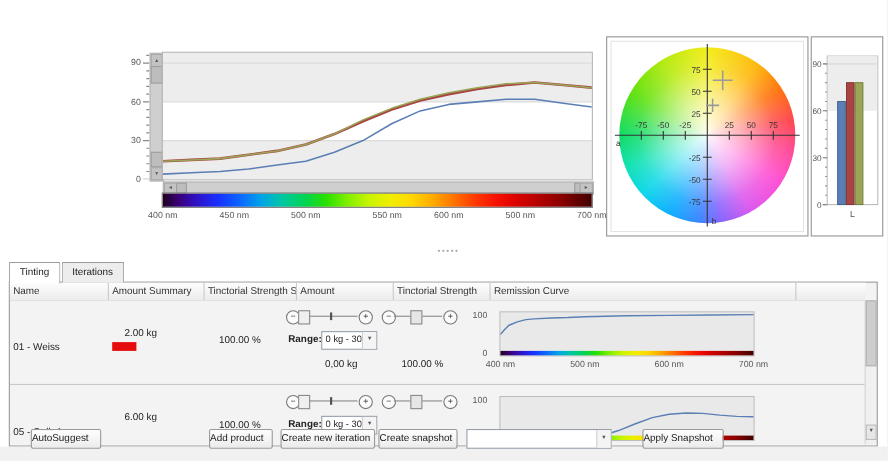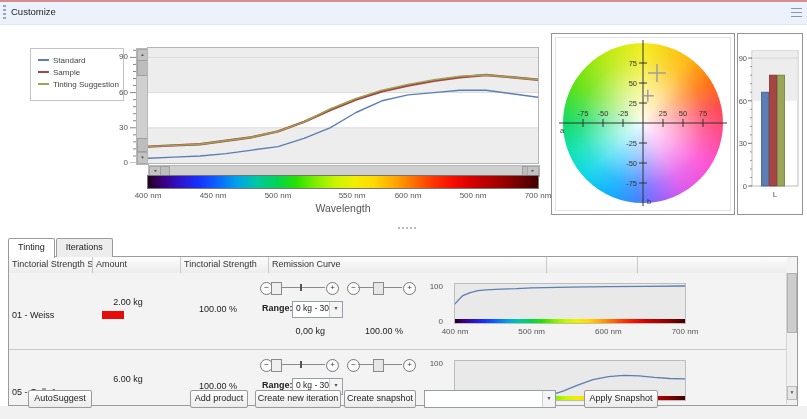--- a/index.html
+++ b/index.html
@@ -98,55 +98,32 @@
   .rem-plot svg{position:absolute;left:0;top:0}
   .rem-xlabels{position:absolute;left:446px;top:54px;width:230px;height:10px}
   .rem-xlabels span{position:absolute;transform:translateX(-50%);font-size:8px;color:#555;white-space:nowrap}
   
   .tscroll{position:absolute;right:1px;top:16px;width:9px;height:131px;background:#f0f0f0;border-left:1px solid #d5d5d5}
   .tscroll .sb-thumb{position:absolute;left:0;top:0;width:8px;height:58px;background:#cdcdcd;border:1px solid #b2b2b2}
   .tscroll .sb-btn{position:absolute;left:0;bottom:4px;width:8px;height:12px;background:#e6e6e6;border:1px solid #bbb;
                    font-size:5px;line-height:11px;text-align:center;color:#555}
   
   .btn{position:absolute;top:390px;height:16px;border:1px solid #9a9a9a;border-radius:2px;z-index:5;
-       background:linear-gradient(#fefefe,#ebebeb);font-size:9px;line-height:14px;text-align:center;color:#222;cursor:pointer}
+       background:linear-gradient(#fefefe,#ebebeb);font-size:9px;line-height:14px;color:#222;cursor:pointer}
   .fdd{top:390px;height:16px;z-index:5}
   .fdd .txt{line-height:14px}
   .fdd .arr{line-height:14px}
   .bottom-strip{position:absolute;left:0;top:406px;width:807px;height:13px;background:#f1f1f1}
 </style>
 </head>
 <body>
 
 <div class="screen">
 
-  <div class="toolbar">
-    <div class="grip"></div>
-    <span class="toolbar-title">Customize</span>
-    <div class="menu-icon">
-        <i></i>
-        <i></i>
-        <i></i>
-      </div>
-  </div>
-
-  <div class="legend" id="legend">
-      <div class="legend-item">
-        <span class="legend-swatch" style="background: rgb(91, 127, 180);"></span>
-        <span>Standard</span>
-      </div>
-      <div class="legend-item">
-        <span class="legend-swatch" style="background: rgb(168, 68, 68);"></span>
-        <span>Sample</span>
-      </div>
-      <div class="legend-item">
-        <span class="legend-swatch" style="background: rgb(154, 166, 85);"></span>
-        <span>Tinting Suggestion</span>
-      </div>
-    </div>
+
 
   <div id="spec-ylabels">
       <span style="top: 110px;">0</span>
       <span style="top: 74.7959px;">30</span>
       <span style="top: 39.5918px;">60</span>
       <span style="top: 4.38776px;">90</span>
     </div>
   <svg id="spec-yticks" width="7" height="115">
       <line x1="1" y1="115" x2="7" y2="115" stroke="#888" stroke-width="1"></line>
       <line x1="4" y1="107.95918367346938" x2="7" y2="107.95918367346938" stroke="#888" stroke-width="1"></line>
@@ -193,21 +170,20 @@
   <div id="spec-strip" class="spectrum"></div>
   <div id="spec-xlabels">
       <span style="left: 0px;">400 nm</span>
       <span style="left: 65px;">450 nm</span>
       <span style="left: 130px;">500 nm</span>
       <span style="left: 204px;">550 nm</span>
       <span style="left: 260px;">600 nm</span>
       <span style="left: 325px;">500 nm</span>
       <span style="left: 390px;">700 nm</span>
     </div>
-  <div id="spec-title">Wavelength</div>
 
   <div class="wheel-panel">
     <div class="wheel-inner"></div>
     <div class="wheel-circle"></div>
     <svg id="wheel-svg" width="182" height="180">
         <line x1="7" y1="89" x2="175" y2="89" stroke="#333" stroke-width="1"></line>
         <line x1="91" y1="6" x2="91" y2="172" stroke="#333" stroke-width="1"></line>
         <line x1="31" y1="85" x2="31" y2="93" stroke="#333" stroke-width="1"></line>
         <text x="31" y="82" text-anchor="middle" font-size="7.5" fill="#333">-75</text>
         <line x1="51" y1="85" x2="51" y2="93" stroke="#333" stroke-width="1"></line>
@@ -285,20 +261,22 @@
       <i></i>
     </div>
 
   <div class="tabs">
     <div class="tab active">Tinting</div>
     <div class="tab">Iterations</div>
   </div>
 
   <div class="ttable">
     <div class="thead" id="thead">
+        <div class="th" style="width: 86px;">Name</div>
+        <div class="th" style="width: 83px;">Amount Summary</div>
         <div class="th" style="width: 80px;">Tinctorial Strength Su...</div>
         <div class="th" style="width: 84px;">Amount</div>
         <div class="th" style="width: 84px;">Tinctorial Strength</div>
         <div class="th" style="width: 274px;">Remission Curve</div>
         <div class="th" style="width: 87px;"></div>
       </div>
     <div class="tbody" id="tbody">
   <div class="trow">
     <span class="cell-text rname">01 - Weiss</span>
     <span class="cell-text rsummary">2.00 kg</span>

